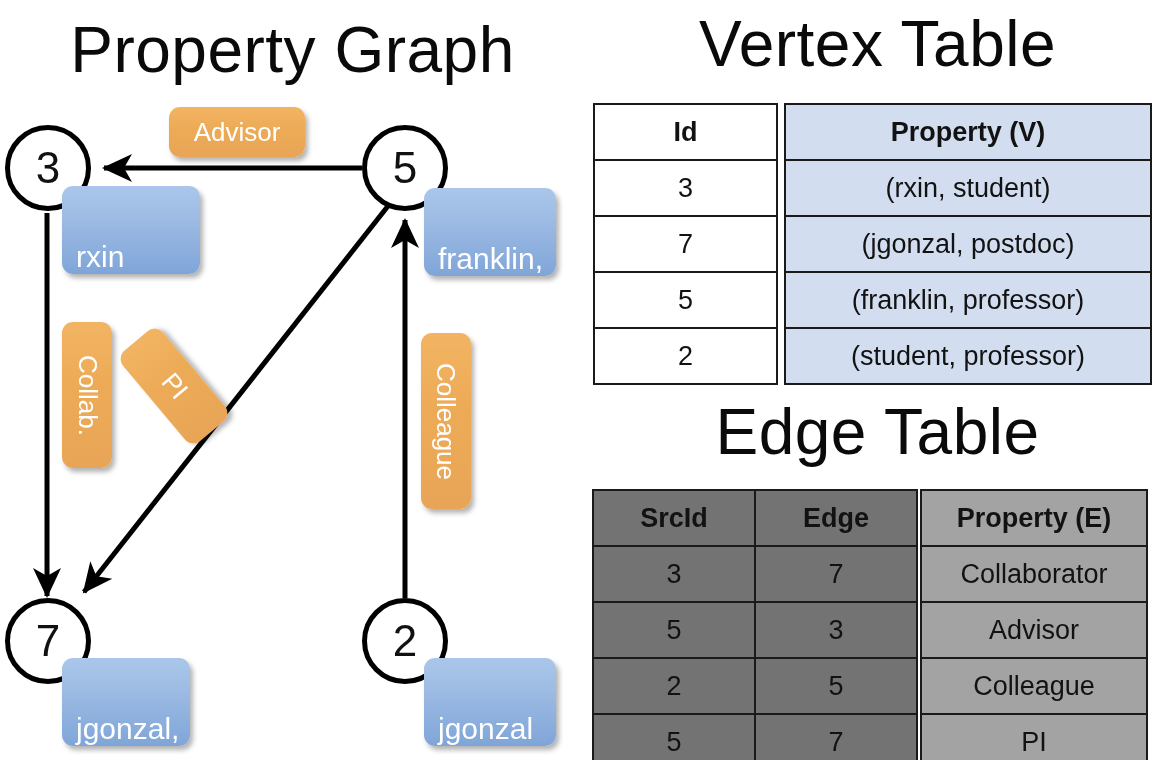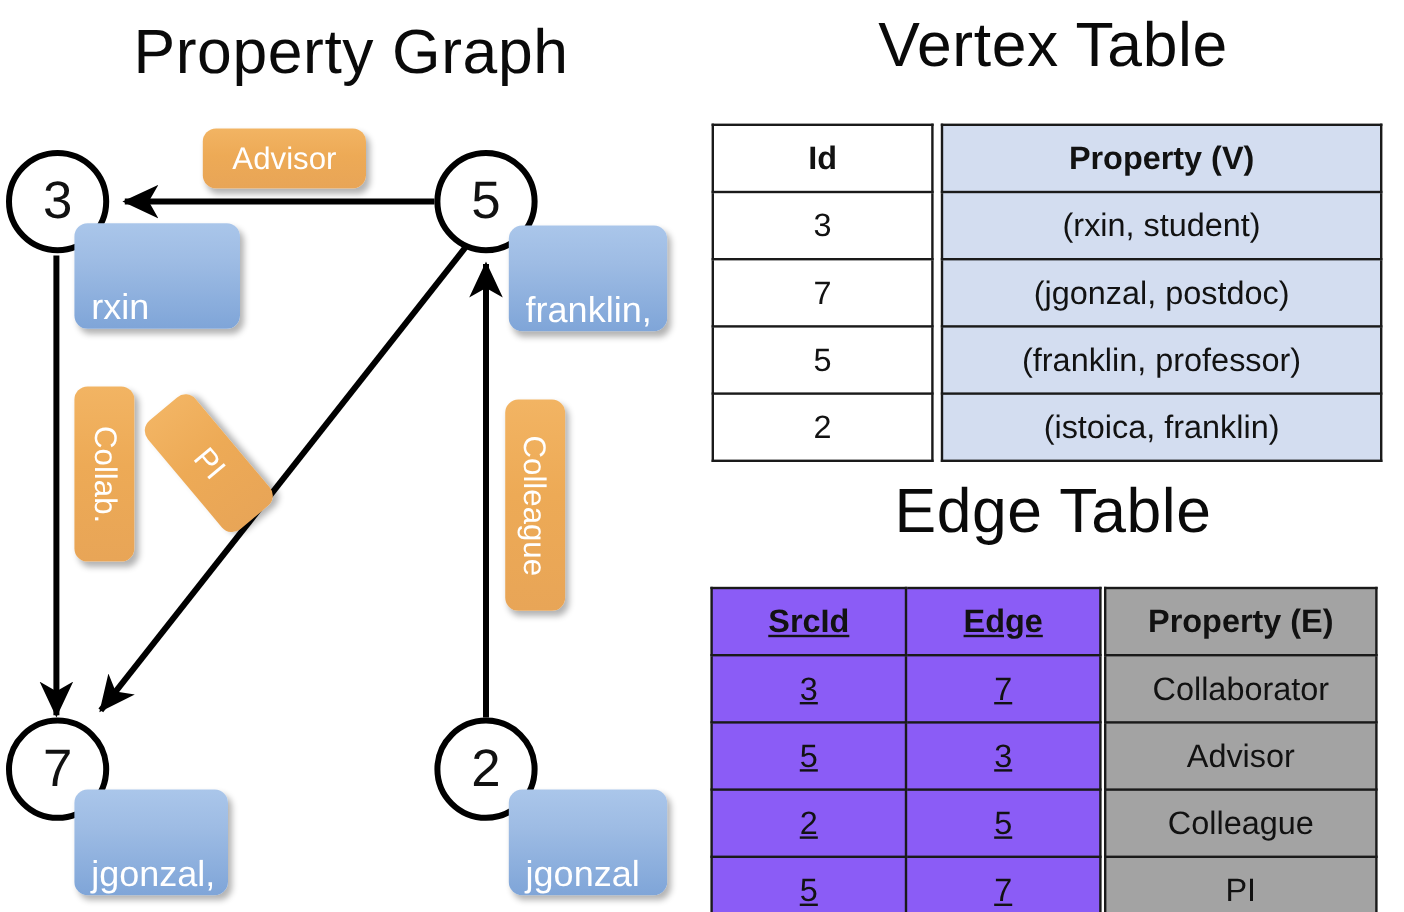--- a/index.html
+++ b/index.html
@@ -13,21 +13,21 @@
     font-family: "Liberation Sans", sans-serif;
     color: #000;
   }
   .panel { position: absolute; }
 
   
   .title {
     position: absolute;
     font-family: "Liberation Sans", sans-serif;
     font-weight: 300;
-    font-size: 52px;
+    font-size: 64px;
     line-height: 1;
     letter-spacing: 0.5px;
     color: #0a0a0a;
     white-space: nowrap;
     text-align: center;
   }
   #title-property-graph { left: 0; top: 18px; width: 585px; }
   #title-vertex-table  { left: 585px; top: 12px; width: 585px; }
   #title-edge-table    { left: 585px; top: 400px; width: 585px; }
 
@@ -126,21 +126,21 @@
   #vertex-id-table { left: 593px; top: 103px; width: 185px; }
   #vertex-id-table td, #vertex-id-table th { height: 54px; font-size: 27px; background: #fff; }
   #vertex-id-table th { font-size: 27px; }
 
   
   #vertex-prop-table { left: 784px; top: 103px; width: 368px; }
   #vertex-prop-table td, #vertex-prop-table th { height: 54px; font-size: 27px; background: #d3ddf0; }
 
   
   #edge-src-table { left: 592px; top: 489px; width: 326px; }
-  #edge-src-table td, #edge-src-table th { height: 54px; font-size: 27px; background: #8b5cf6; text-decoration: underline; }
+  #edge-src-table td, #edge-src-table th { height: 54px; font-size: 27px; background: #737373; }
 
   
   #edge-prop-table { left: 920px; top: 489px; width: 228px; }
   #edge-prop-table td, #edge-prop-table th { height: 54px; font-size: 27px; background: #a3a3a3; }
 
   .thin { font-weight: 300; }
   .bold { font-weight: 700; margin-left: 48px; }
 </style>
 </head>
 <body>
@@ -241,21 +241,21 @@
     <tr>
         <td class="thin">(rxin, student)</td>
       </tr>
     <tr>
         <td class="thin">(jgonzal, postdoc)</td>
       </tr>
     <tr>
         <td class="thin">(franklin, professor)</td>
       </tr>
     <tr>
-        <td class="thin">(istoica, franklin)</td>
+        <td class="thin">(student, professor)</td>
       </tr>
   </tbody>
 </table>
 
 <table class="tbl" id="edge-src-table">
   <colgroup>
       <col style="width:50%">
       <col style="width:50%">
     </colgroup>
   <tbody>

